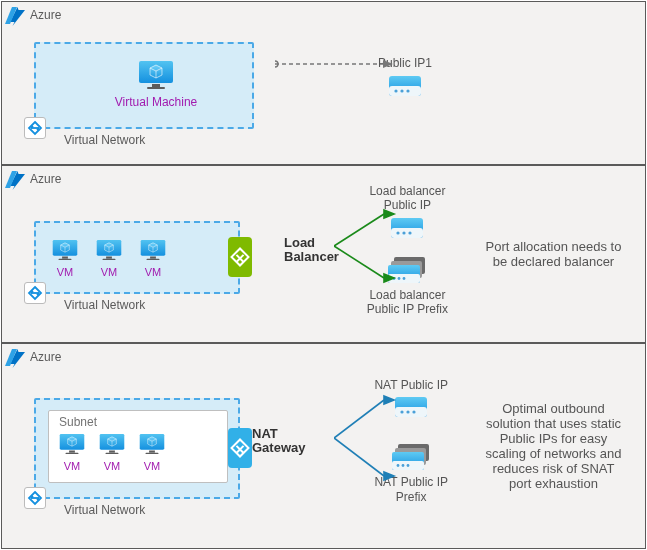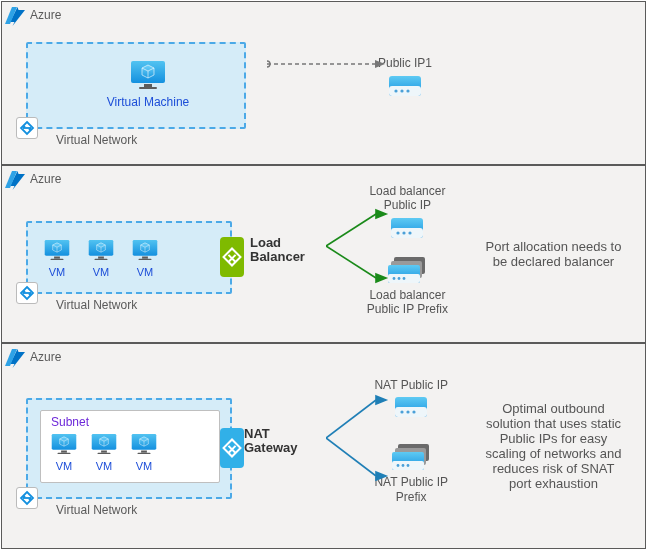--- a/index.html
+++ b/index.html
@@ -14,21 +14,21 @@
   .sections { border: 1px solid #5a5a5a; width: 645px; height: 548px; margin: 1px; }
   .section {
     display: flex;
     background: #f3f2f1;
     align-items: stretch;
   }
   .section + .section { border-top: 2px solid #5a5a5a; }
   .sec-left {
     flex: 0 0 460px;
     position: relative;
-    padding: 8px 10px 10px 24px;
+    padding: 8px 10px 10px 32px;
     display: flex;
     flex-direction: column;
     justify-content: flex-start;
   }
   .sec-right {
     flex: 1;
     display: flex;
     align-items: center;
     justify-content: center;
     padding: 10px 18px;
@@ -79,25 +79,25 @@
     font-size: 12px;
     color: #5a5a5a;
   }
 
   .subnet-box {
     border: 1px solid #bfbfbf;
     background: #fff;
     border-radius: 2px;
     padding: 4px 10px 10px 10px;
   }
-  .subnet-label { font-size: 12px; color: #6d28d9; }
+  .subnet-label { font-size: 12px; color: #737373; }
 
   .vm-row { display: flex; gap: 18px; justify-content: flex-start; margin-top: 4px; }
   .vm-item { display: flex; flex-direction: column; align-items: center; }
-  .vm-label { font-size: 11px; margin-top: 2px; color: #1d4ed8; }
+  .vm-label { font-size: 11px; margin-top: 2px; color: #a21caf; }
 
   .center-vm { display: flex; flex-direction: column; align-items: center; justify-content: center; padding: 4px 0 4px 0; }
 
   .side-col {
     display: flex;
     flex-direction: column;
     align-items: center;
     justify-content: center;
     gap: 24px;
   }
@@ -297,21 +297,21 @@
             </div>
           <span class="vnet-tag">
               <svg>
                 <use href="#sym-vnet"></use>
               </svg>
             </span>
           <span class="vnet-name">Virtual Network</span>
         </div>
 
         <div style="width:70px; display:flex; align-items:center; margin-left:6px;">
-          <span class="middle-label" style="white-space:pre-line;">Load
+          <span class="middle-label" style="white-space:pre-line;margin-left:26px;">Load
 Balancer</span>
         </div>
 
         <svg class="conn" width="66" height="100" style="left:300px; top:12px;">
           <g stroke="#1a8a1a" stroke-width="1.6" fill="#1a8a1a">
             <line x1="0" y1="50" x2="50" y2="18"></line>
               <polygon points="50,14 60,18 50,22"></polygon>
             <line x1="0" y1="50" x2="50" y2="82"></line>
               <polygon points="50,78 60,82 50,86"></polygon>
           </g>

